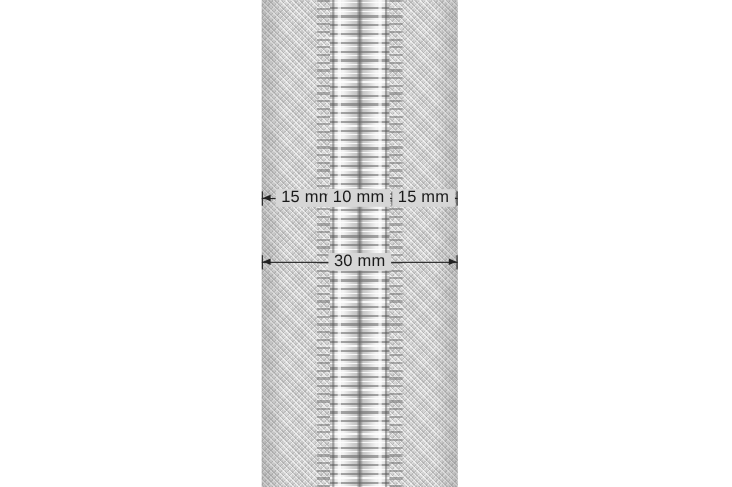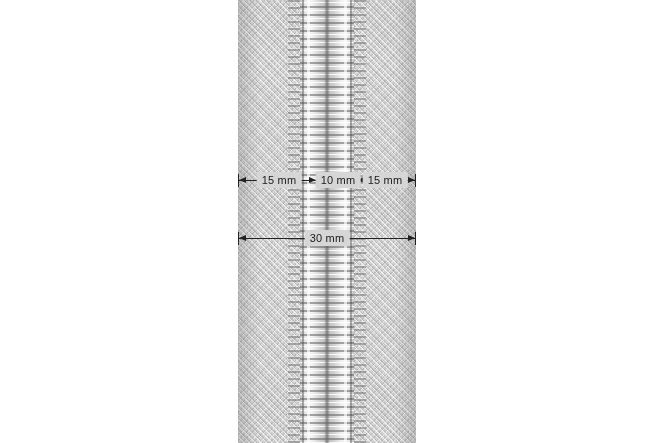--- a/index.html
+++ b/index.html
@@ -150,21 +150,21 @@
   .tick {
     position: absolute;
     width: 1px;
     background: #222222;
   }
   .dim-label {
     position: absolute;
     top: -8px;
     background: #d6d6d6;
     color: #1a1a1a;
-    font-size: 11px;
+    font-size: 15px;
     line-height: 12px;
     letter-spacing: 0.2px;
     padding: 2px 5px;
     white-space: nowrap;
     transform: translateX(-50%);
     font-family: "Liberation Sans", sans-serif;
   }
   .arrow {
     position: absolute;
     top: -3px;
@@ -208,21 +208,21 @@
     <div class="tick" style="left:177px;top:-6px; height:13px;"></div>
 
     <div class="arrow left" style="left:1px;"></div>
     <div class="arrow right" style="left:71px;"></div>
     <div class="arrow left" style="left:83px;"></div>
     <div class="arrow right" style="left:110px;"></div>
     <div class="arrow left" style="left:119px;"></div>
     <div class="arrow right" style="left:170px;"></div>
 
     <span class="dim-label" style="left:41px;">15 mm</span>
-    <span class="dim-label" style="left:100px;text-align:right;">10 mm</span>
+    <span class="dim-label" style="left:88px;text-align:right;">10 mm</span>
     <span class="dim-label" style="left:147px;">15 mm</span>
   </div>
 
   <div class="dim" style="left:238px; top:238px; width:178px;">
     <div class="dim-line"></div>
 
     <div class="tick" style="left:0px;   top:-6px; height:13px;"></div>
     <div class="tick" style="left:177px; top:-6px; height:13px;"></div>
 
     <div class="arrow left" style="left:1px;"></div>

